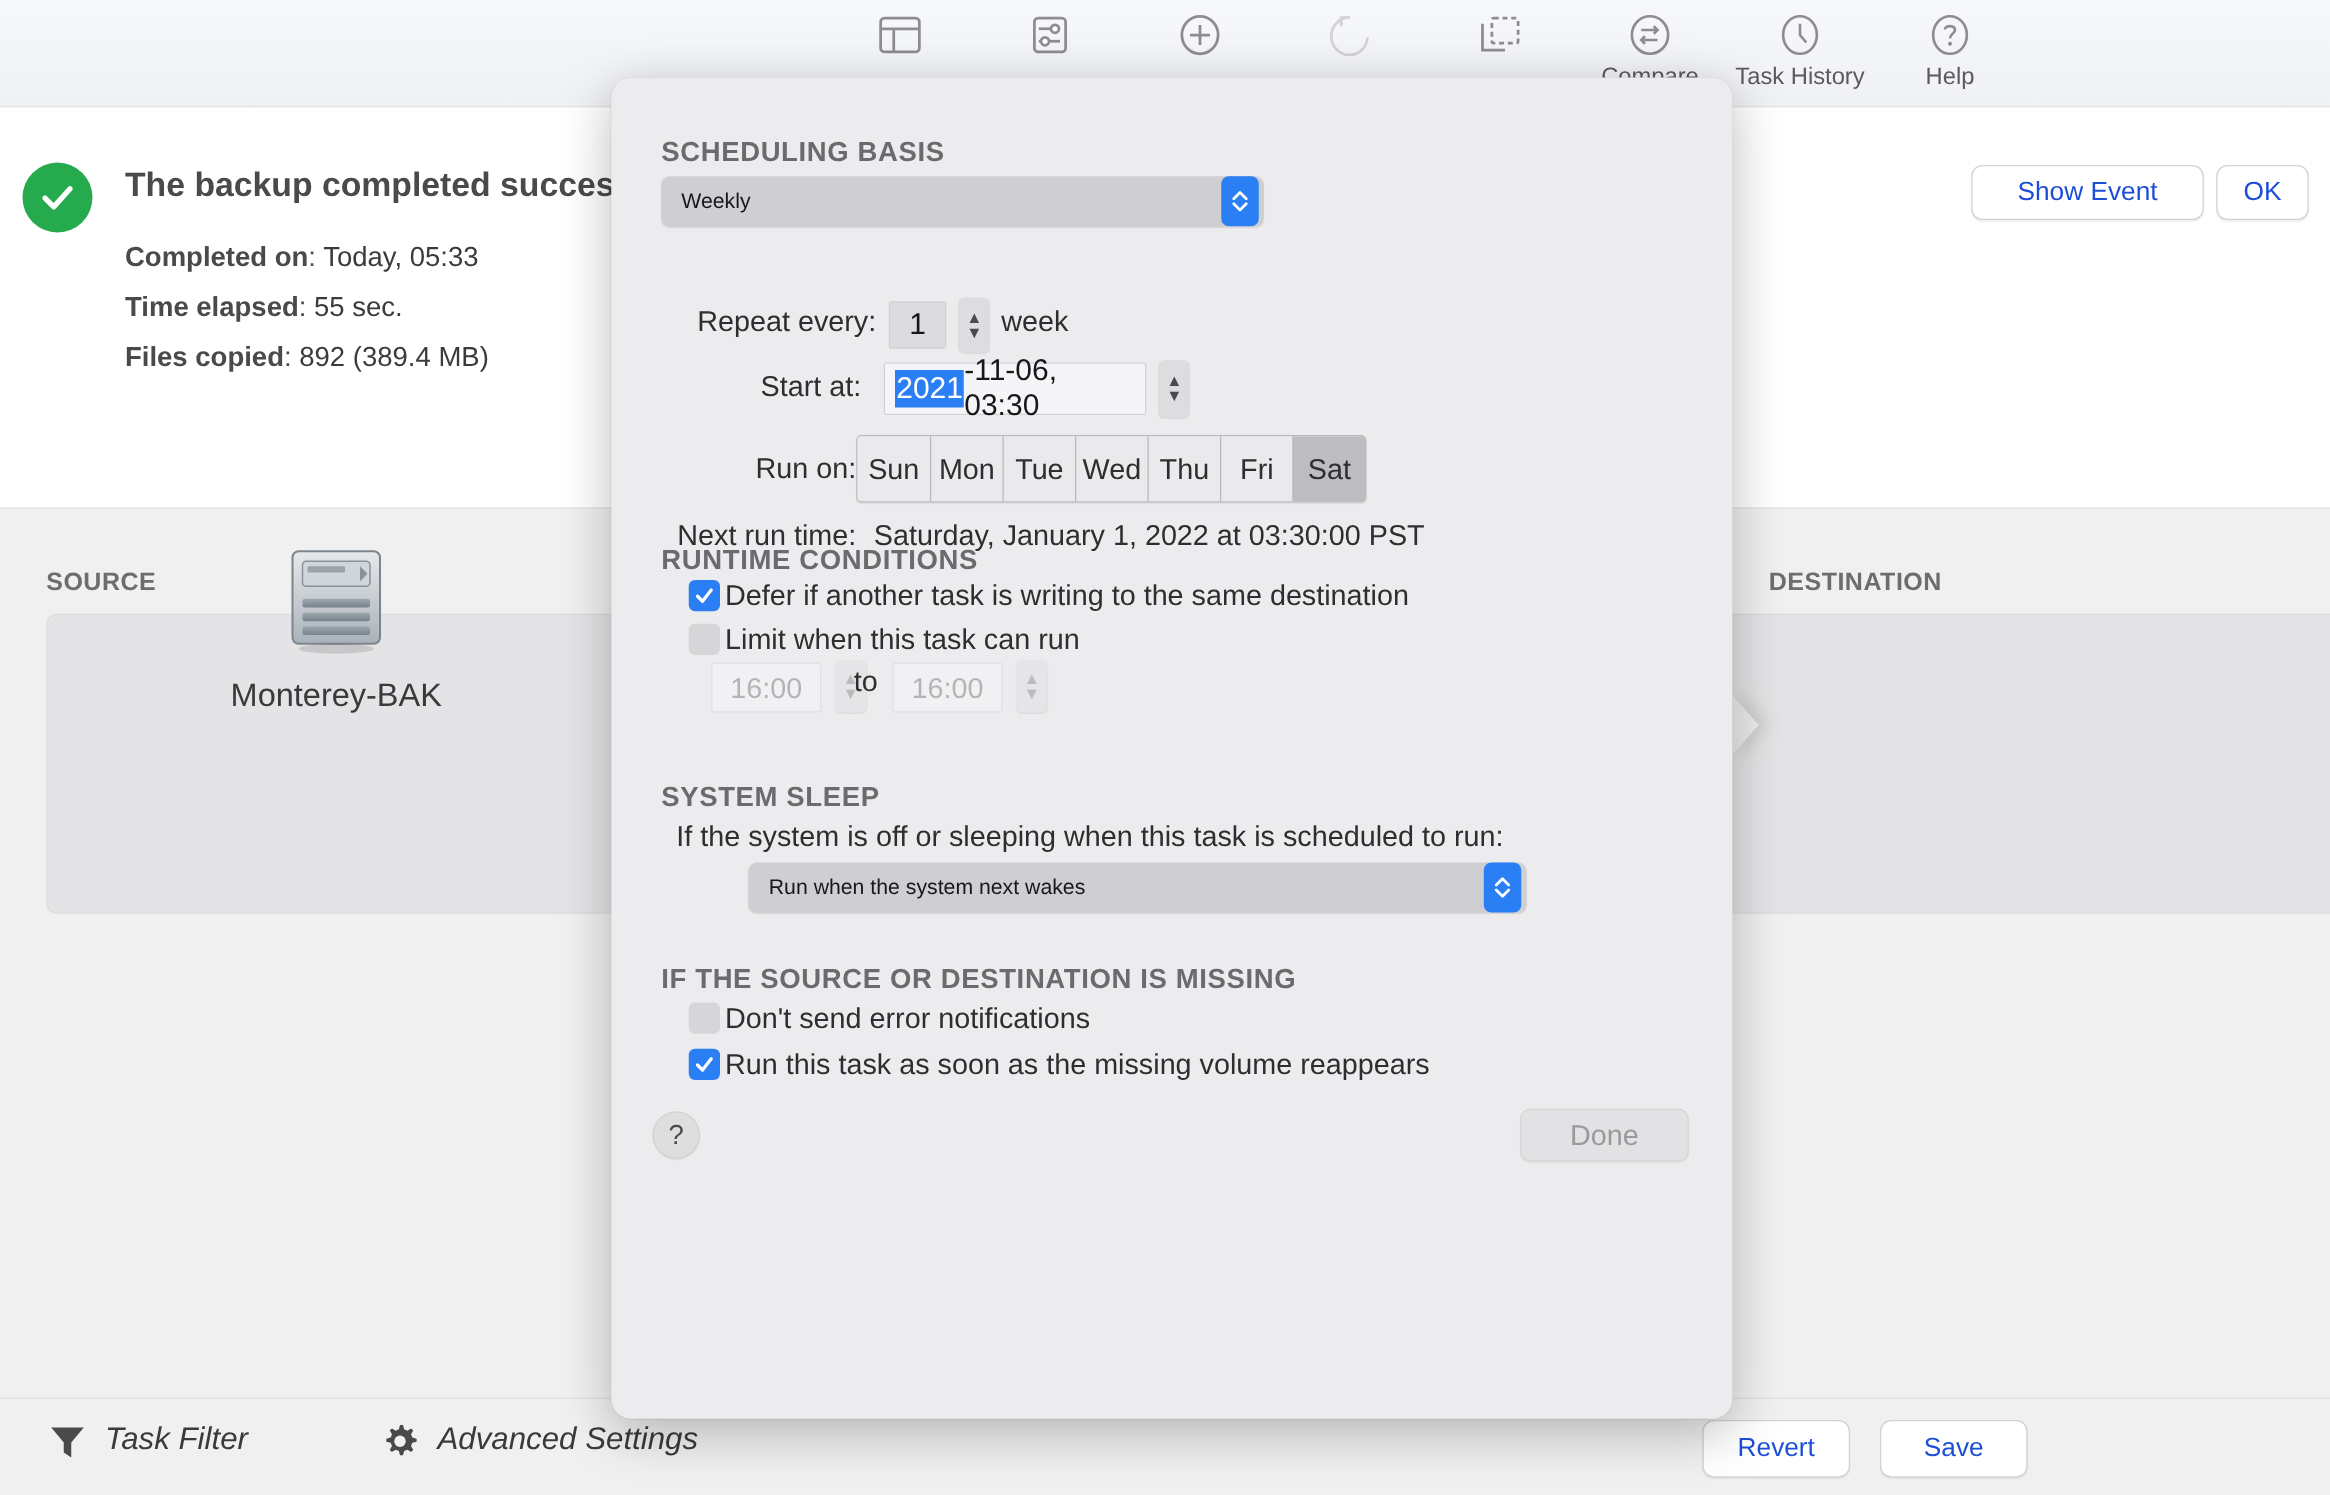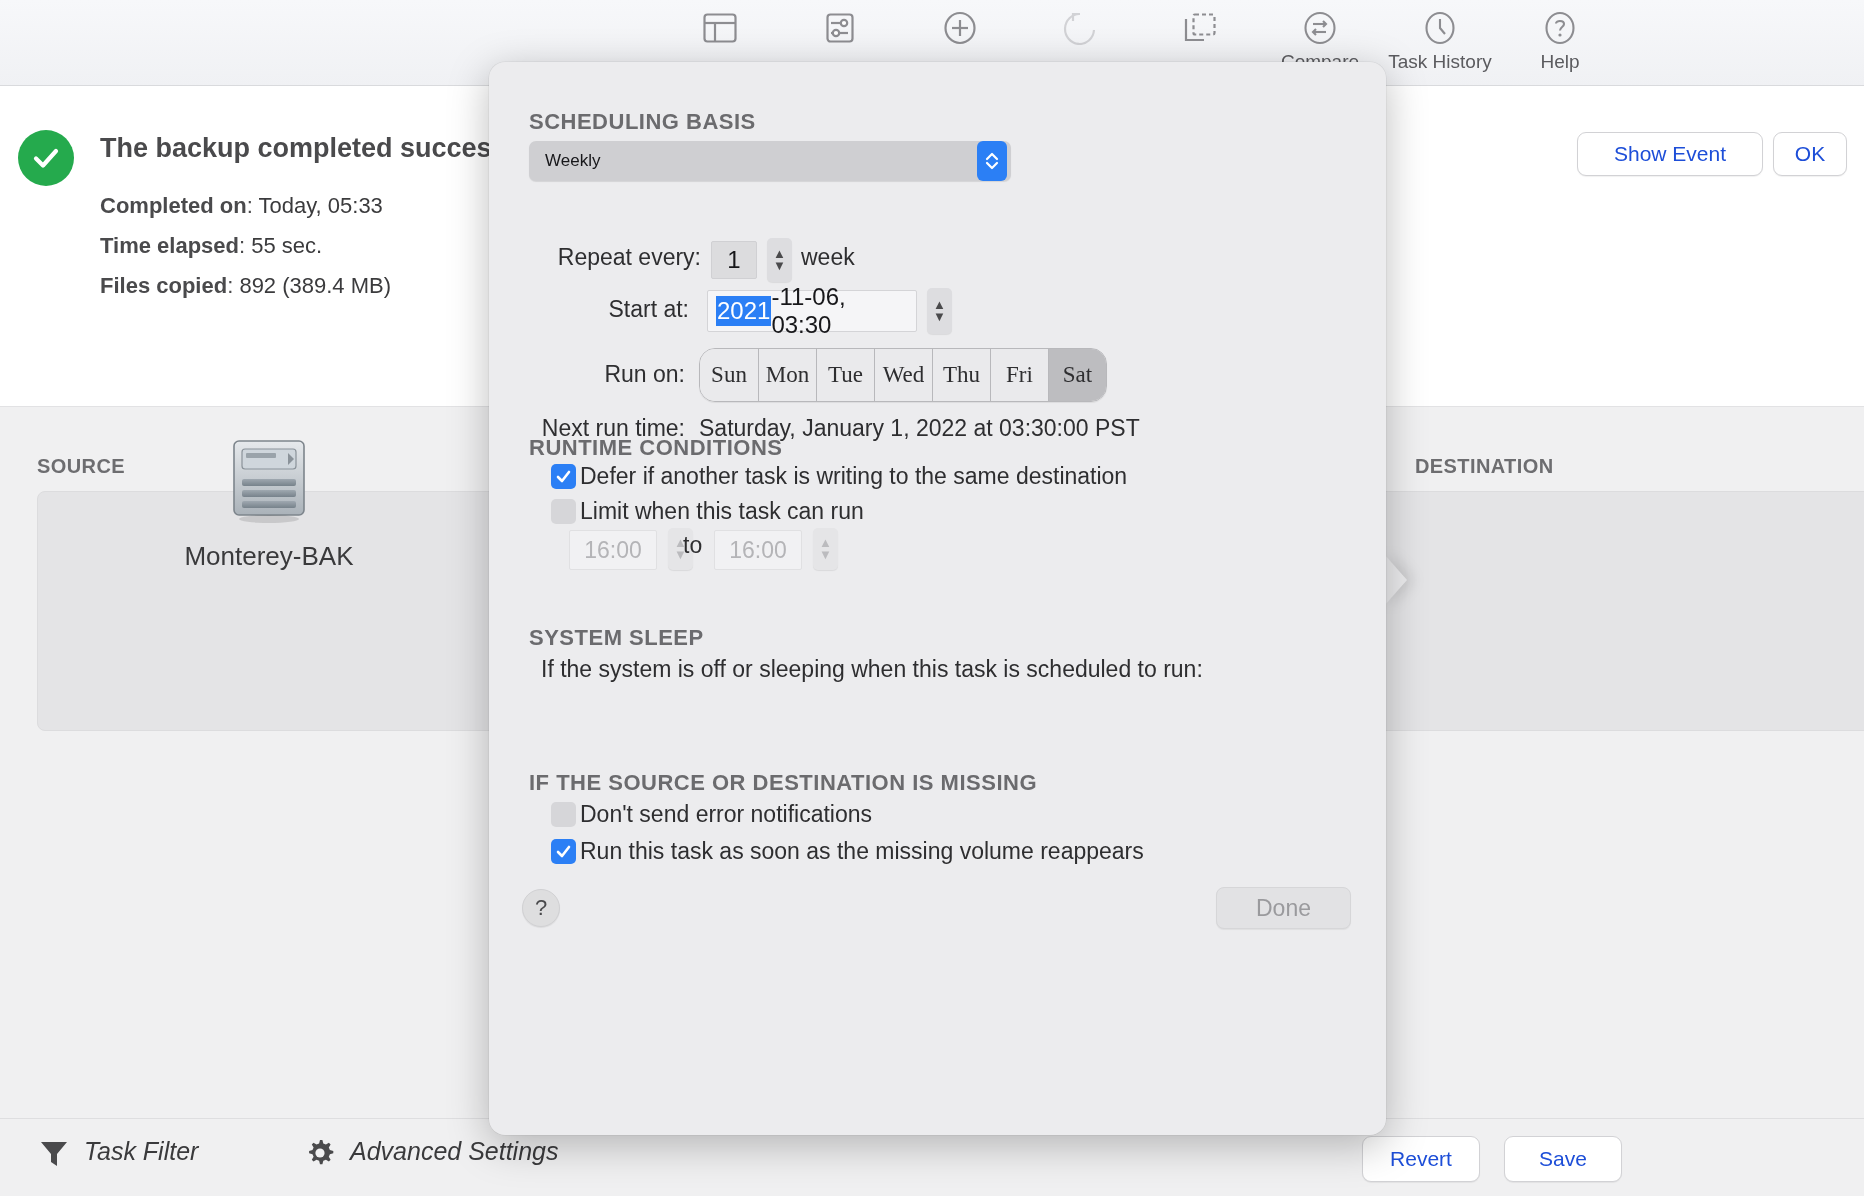--- a/index.html
+++ b/index.html
@@ -187,24 +187,23 @@
   .stepper span { font-size: 13px; line-height: 12px; color: #4a4a4c; }
   #repeat-step { left: 278px; top: 176px; height: 44px; }
   #startat-step { left: 438px; top: 226px; height: 46px; }
   #from-step { left: 179px; top: 466px; height: 42px; }
   #to-step   { left: 324px; top: 466px; height: 42px; }
   .stepper.dim span { color: #bbbbbe; }
   .stepper.dim { background: #e5e5e7; }
 
   
   .days {
-    position: absolute; left: 210px; top: 286px;
-    display: flex; border: 1px solid #b8b8bb; border-radius: 16px; overflow: hidden;
+    position: absolute; left: 196px; top: 286px;
+    display: flex; border: 1px solid #b8b8bb; border-radius: 4px; overflow: hidden;
     box-shadow: 0 1px 1px rgba(0,0,0,.07);
-    font-family: Liberation Serif, serif;
   }
   .day {
     width: 58px; height: 52px; background: #eaeaec;
     border-left: 1px solid #b8b8bb;
     display: flex; align-items: center; justify-content: center;
     font-size: 23px; color: #2e2e30;
   }
   .day:first-child { border-left: none; }
   .day.on { background: #bdbdc0; }
 
@@ -524,20 +523,29 @@
     </div>
     <div class="static-txt" id="to-word">to</div>
     <div class="timefield" id="to-time">16:00</div>
     <div class="stepper dim" id="to-step">
       <span>▲</span>
       <span>▼</span>
     </div>
 
     <div class="pop-head h-sleep">SYSTEM SLEEP</div>
     <div class="static-txt" style="left:52px; top:594px;">If the system is off or sleeping when this task is scheduled to run:</div>
+    <div class="popup-btn" id="sleep-select">
+      <span class="popup-txt">Run when the system next wakes</span>
+      <span class="popup-chev">
+        <svg width="14" height="22" viewBox="0 0 14 22">
+            <polyline points="2,9 7,4 12,9" fill="none" stroke="#fff" stroke-width="2.2" stroke-linecap="round" stroke-linejoin="round"></polyline>
+            <polyline points="2,13 7,18 12,13" fill="none" stroke="#fff" stroke-width="2.2" stroke-linecap="round" stroke-linejoin="round"></polyline>
+          </svg>
+      </span>
+    </div>
 
     <div class="pop-head h-missing">IF THE SOURCE OR DESTINATION IS MISSING</div>
 
     <div class="cbrow" style="left:62px; top:739px;">
       <span class="cb"></span>
       <span class="cb-label">Don't send error notifications</span>
     </div>
 
     <div class="cbrow" style="left:62px; top:776px;">
       <span class="cb on">

